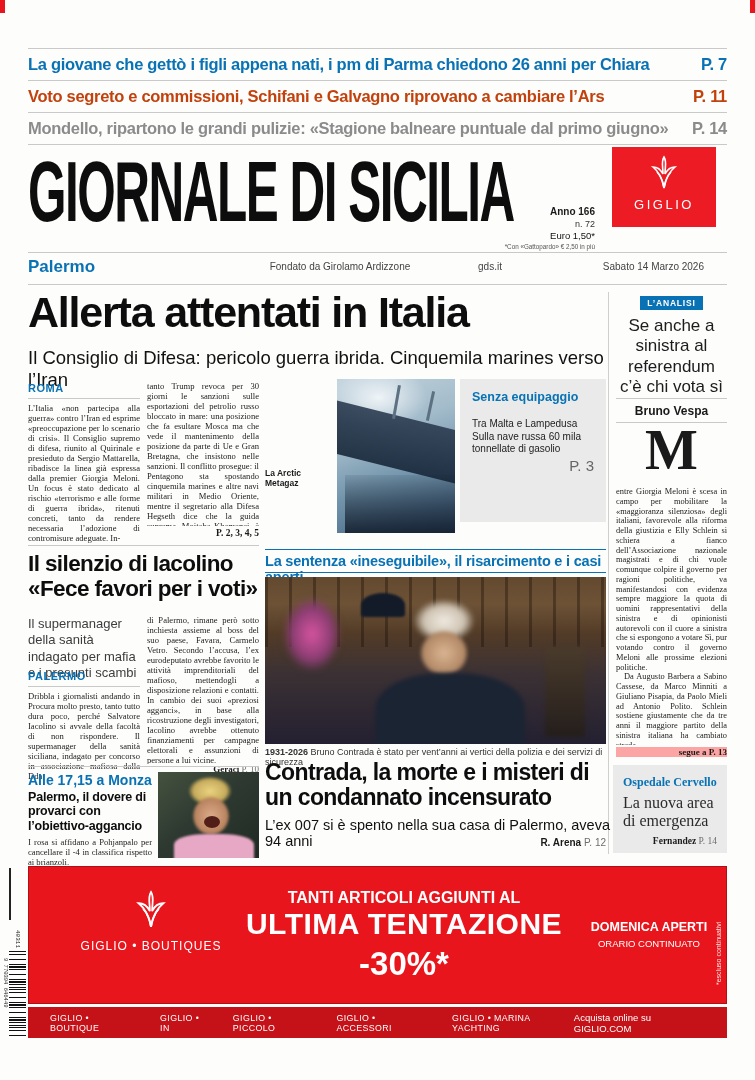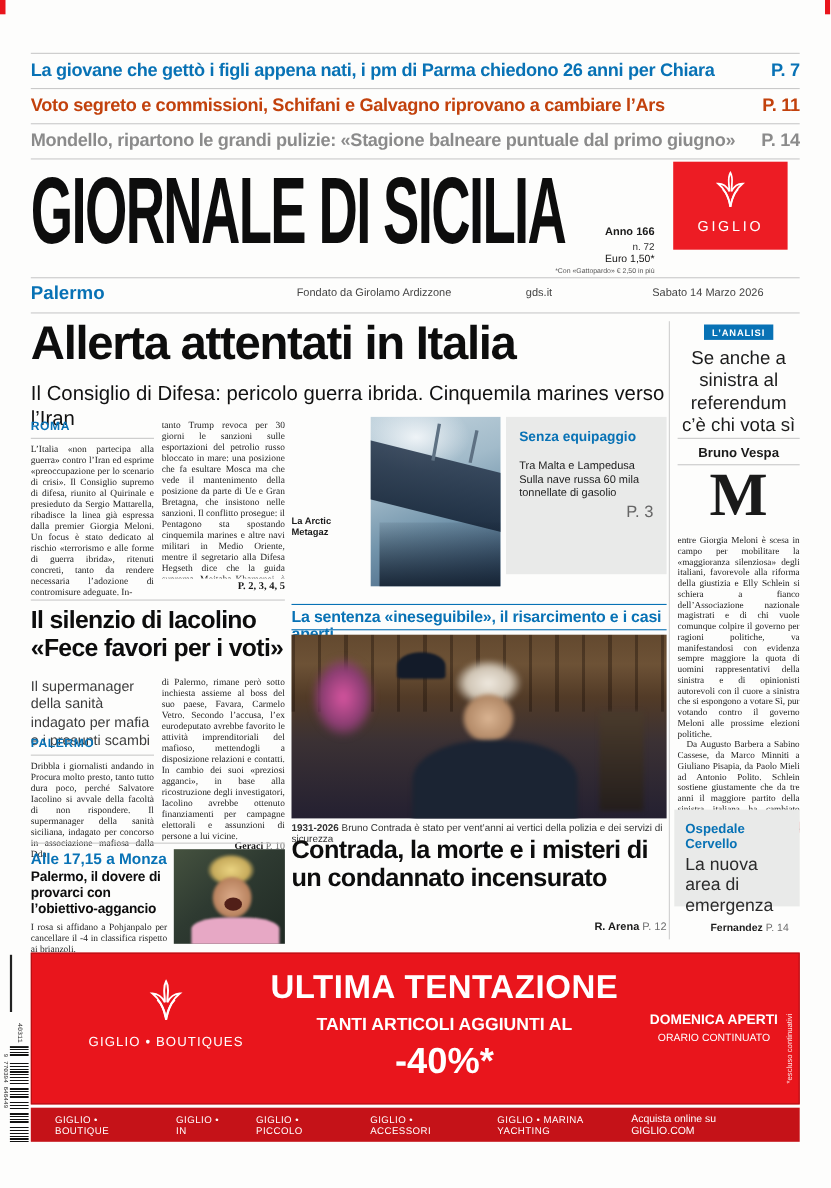--- a/index.html
+++ b/index.html
@@ -64,21 +64,21 @@
     <div style="font-size:10px;font-weight:bold;">Anno 166</div>
     <div style="font-size:9px;color:#333;">n. 72</div>
     <div style="font-size:9.5px;color:#111;">Euro 1,50*</div>
     <div style="font-size:6.3px;color:#555;margin-top:1px;">*Con «Gattopardo» € 2,50 in più</div>
   </div>
 
   <div class="hl" style="left:28px;top:252px;width:699px;"></div>
   <div class="abs c-blue" style="left:28px;top:257px;font-size:17px;font-weight:bold;">Palermo</div>
   <div class="abs" style="left:210px;top:261px;width:260px;text-align:center;font-size:10px;color:#444;">Fondato da Girolamo Ardizzone</div>
   <div class="abs" style="left:460px;top:261px;width:60px;text-align:center;font-size:10px;color:#444;">gds.it</div>
-  <div class="abs" style="left:560px;top:261px;width:167px;text-align:center;font-size:10px;color:#444;">Sabato 14 Marzo 2026</div>
+  <div class="abs" style="left:537px;top:261px;width:167px;text-align:right;font-size:10px;color:#444;">Sabato 14 Marzo 2026</div>
   <div class="hl" style="left:28px;top:284px;width:699px;"></div>
 
   <div class="abs" style="left:28px;top:288px;width:580px;font-size:43px;font-weight:800;letter-spacing:-1.2px;color:#0d0d0d;">Allerta attentati in Italia</div>
   <div class="abs" style="left:28px;top:347px;width:580px;font-size:18.5px;color:#111;">Il Consiglio di Difesa: pericolo guerra ibrida. Cinquemila marines verso l’Iran</div>
 
   <div class="abs kicker" style="left:28px;top:382px;font-size:11px;letter-spacing:0.5px;">ROMA</div>
   <div class="hl" style="left:28px;top:398px;width:112px;"></div>
   <div class="jtext abs" style="left:28px;top:404px;width:112px;height:140px;">L’Italia «non partecipa alla guerra» contro l’Iran ed esprime «preoccupazione per lo scenario di crisi». Il Consiglio supremo di difesa, riunito al Quirinale e presieduto da Sergio Mattarella, ribadisce la linea già espressa dalla premier Giorgia Meloni. Un focus è stato dedicato al rischio «terrorismo e alle forme di guerra ibrida», ritenuti concreti, tanto da rendere necessaria l’adozione di contromisure adeguate. In-</div>
   <div class="jtext abs" style="left:147px;top:382px;width:112px;height:144px;">tanto Trump revoca per 30 giorni le sanzioni sulle esportazioni del petrolio russo bloccato in mare: una posizione che fa esultare Mosca ma che vede il mantenimento della posizione da parte di Ue e Gran Bretagna, che insistono nelle sanzioni. Il conflitto prosegue: il Pentagono sta spostando cinquemila marines e altre navi militari in Medio Oriente, mentre il segretario alla Difesa Hegseth dice che la guida suprema, Mojtaba Khamenei, è «ferito e forse sfigurato».</div>
   <div class="abs serif" style="left:147px;top:528px;width:112px;text-align:right;font-size:9.5px;font-weight:bold;">P. 2, 3, 4, 5</div>
@@ -146,20 +146,21 @@
     <div class="abs" style="left:110px;top:96px;width:150px;height:80px;border-radius:45% 45% 0 0;background:#1b2433;filter:blur(2px);"></div>
     <div class="abs" style="left:96px;top:16px;width:44px;height:24px;border-radius:50% 50% 10% 10%;background:#131b29;filter:blur(1px);"></div>
     <div class="abs" style="left:280px;top:70px;width:40px;height:90px;background:linear-gradient(180deg,#4a3b2c,#241e1c);filter:blur(2px);"></div>
   </div>
 
   <div class="abs" style="left:265px;top:747px;width:341px;font-size:9px;color:#333;">
     <b>1931-2026</b>
     <span>Bruno Contrada è stato per vent’anni ai vertici della polizia e dei servizi di sicurezza</span>
   </div>
   <div class="abs" style="left:265px;top:760px;width:345px;font-size:23px;font-weight:800;line-height:1.1;letter-spacing:-0.6px;color:#0d0d0d;">Contrada, la morte e i misteri di un condannato incensurato</div>
+  <div class="abs" style="left:265px;top:817px;width:345px;font-size:14.5px;color:#111;">L’ex 007 si è spento nella sua casa di Palermo, aveva 94 anni</div>
   <div class="abs" style="left:265px;top:837px;width:341px;text-align:right;font-size:10px;">
     <b>R. Arena</b>
     <span class="pageref">P. 12</span>
   </div>
 
   <div class="hl" style="left:28px;top:766px;width:231px;"></div>
   <div class="abs" style="left:28px;top:772px;width:124px;">
     <div class="kicker" style="font-size:14px;">Alle 17,15 a Monza</div>
     <div style="font-size:12.5px;font-weight:800;line-height:1.15;letter-spacing:-0.2px;margin-top:2px;color:#0d0d0d;">Palermo, il dovere di provarci con l’obiettivo-aggancio</div>
     <div class="serif" style="font-size:8.6px;line-height:1.18;text-align:justify;margin-top:4px;color:#222;">I rosa si affidano a Pohjanpalo per cancellare il -4 in classifica rispetto ai brianzoli.</div>
@@ -170,21 +171,21 @@
   </div>
 
   <div class="photo" style="left:158px;top:772px;width:101px;height:86px;
        background:linear-gradient(140deg,#45523f 0%,#2e3a31 45%,#202a24 100%);">
     <div class="abs" style="left:30px;top:4px;width:44px;height:30px;border-radius:50% 50% 40% 40%;background:radial-gradient(closest-side,#ead381,#c7ab5c 75%,rgba(0,0,0,0));filter:blur(1px);"></div>
     <div class="abs" style="left:34px;top:24px;width:38px;height:40px;border-radius:46%;background:radial-gradient(closest-side,#dcab8a,#b9835f 85%,rgba(0,0,0,0));filter:blur(0.8px);"></div>
     <div class="abs" style="left:46px;top:44px;width:16px;height:12px;border-radius:50%;background:#511f18;filter:blur(0.6px);"></div>
     <div class="abs" style="left:16px;top:62px;width:80px;height:26px;border-radius:40% 40% 0 0;background:#e7a8c5;filter:blur(1px);"></div>
   </div>
 
-  <div class="graybox" style="left:613px;top:736px;width:114px;height:88px;">
+  <div class="graybox" style="left:613px;top:765px;width:114px;height:88px;font-family:Liberation Serif, serif;">
     <div style="padding:10px 10px 0 10px;">
       <div class="kicker" style="font-size:12px;">Ospedale Cervello</div>
       <div style="font-size:16px;line-height:1.15;color:#2b2b2b;margin-top:4px;">La nuova area di emergenza</div>
       <div style="font-size:9.5px;text-align:right;margin-top:5px;">
         <b>Fernandez</b>
         <span class="pageref">P. 14</span>
       </div>
     </div>
   </div>
 
@@ -193,23 +194,23 @@
       <svg width="36" height="42" viewBox="0 0 32 36">
         <g fill="none" stroke="#fff" stroke-width="1.6">
           <path d="M16 33 C14 22 10 16 5 12 C9 12 13 15 15 19 C15 11 13 7 16 2 C19 7 17 11 17 19 C19 15 23 12 27 12 C22 16 18 22 16 33 Z"></path>
           <path d="M16 33 C15 26 13 21 9 17"></path>
           <path d="M16 33 C17 26 19 21 23 17"></path>
         </g>
       </svg>
       <div style="color:#fff;font-size:12px;letter-spacing:1px;margin-top:4px;">GIGLIO • BOUTIQUES</div>
     </div>
     <div class="abs" style="left:205px;top:14px;width:340px;text-align:center;color:#fff;">
+      <div style="font-size:16px;font-weight:bold;margin-top:8px;">TANTI ARTICOLI AGGIUNTI AL</div>
       <div style="font-size:30px;font-weight:bold;letter-spacing:0.5px;">ULTIMA TENTAZIONE</div>
-      <div style="font-size:16px;font-weight:bold;margin-top:8px;">TANTI ARTICOLI AGGIUNTI AL</div>
-      <div style="font-size:33px;font-weight:bold;margin-top:4px;">-40%*</div>
+      <div style="font-size:33px;font-weight:bold;margin-top:4px;">-30%*</div>
     </div>
     <div class="abs" style="left:545px;top:53px;width:150px;text-align:center;color:#fff;">
       <div style="font-size:12.5px;font-weight:bold;">DOMENICA APERTI</div>
       <div style="font-size:9.5px;margin-top:4px;">ORARIO CONTINUATO</div>
     </div>
     <div class="abs" style="right:4px;top:18px;height:100px;writing-mode:vertical-rl;transform:rotate(180deg);font-size:7px;color:#fff;opacity:.9;">*escluso continuativi</div>
   </div>
 
   <div class="abs" style="left:28px;top:1007px;width:699px;height:31px;background:#c51218;display:flex;align-items:center;justify-content:space-between;box-sizing:border-box;padding:0 22px;color:#fff;">
     <div style="display:flex;gap:24px;font-size:8.8px;letter-spacing:0.4px;">

